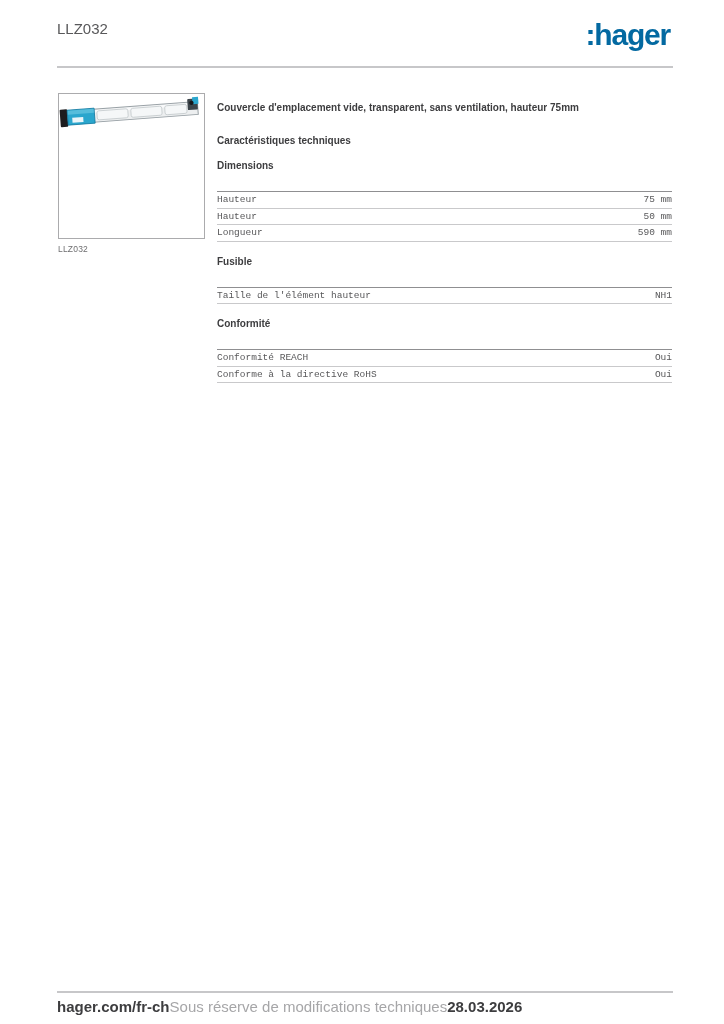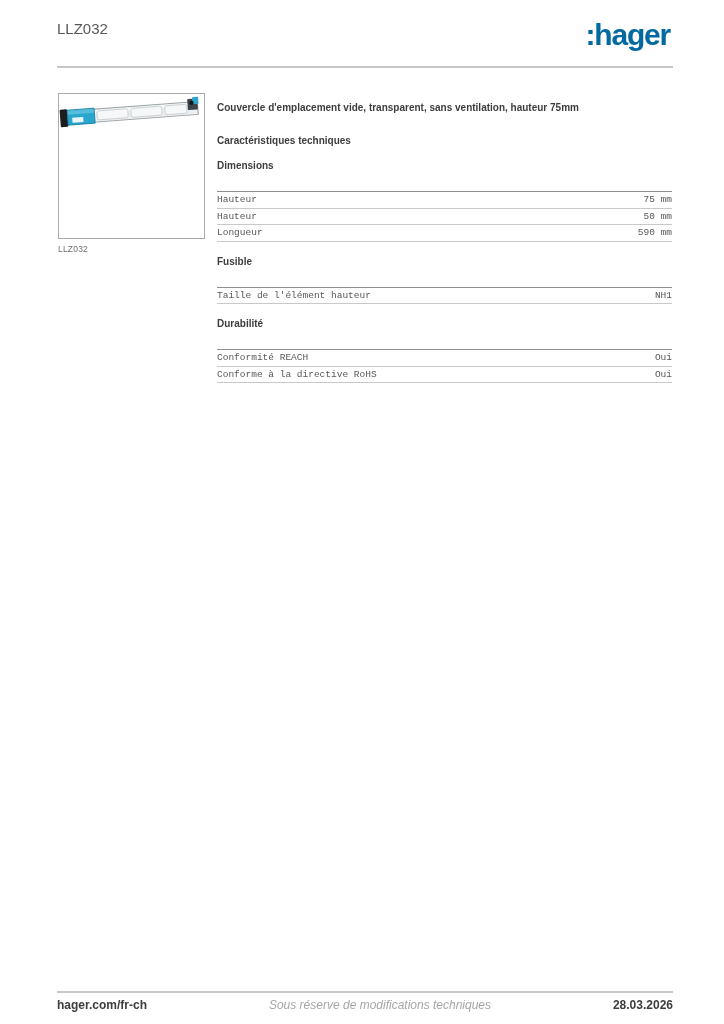--- a/index.html
+++ b/index.html
@@ -46,25 +46,25 @@
     display:flex; justify-content:space-between; align-items:baseline;
     font-size:9.5px; color:#58585a; line-height:10px;
     padding:3px 0 2.5px; border-bottom:1px solid #c9c9cb;font-family:Liberation Mono, monospace;
   }
   .row .val { text-align:right; white-space:nowrap; }
 
   
   .footer-rule { position:absolute; top:991px; left:57px; right:51px; height:2px; background:#c7c7c9; }
   .footer {
     position:absolute; top:998px; left:57px; right:51px;
-    display:flex; justify-content:space-between; align-items:baseline;
-    font-size:12px;
+    display:flex; align-items:baseline;
+    font-size:15px;
   }
   .footer .f-left  { font-weight:bold; color:#3d3d3f; }
-  .footer .f-center{ color:#a6a6a8;font-style:italic; }
+  .footer .f-center{ color:#a6a6a8; }
   .footer .f-right { font-weight:bold; color:#3d3d3f; }
 </style>
 </head>
 <body>
 
 <div class="page">
 
   <div class="header">
     <div class="doc-ref">LLZ032</div>
     <div class="logo">:hager</div>
@@ -122,21 +122,21 @@
 
       <div class="section">
         <div class="section-title">Fusible</div>
         <div class="row">
           <span class="lbl">Taille de l'élément hauteur</span>
           <span class="val">NH1</span>
         </div>
       </div>
 
       <div class="section">
-        <div class="section-title">Durabilité</div>
+        <div class="section-title">Conformité</div>
         <div class="row">
           <span class="lbl">Conformité REACH</span>
           <span class="val">Oui</span>
         </div>
         <div class="row">
           <span class="lbl">Conforme à la directive RoHS</span>
           <span class="val">Oui</span>
         </div>
       </div>
     </div>

